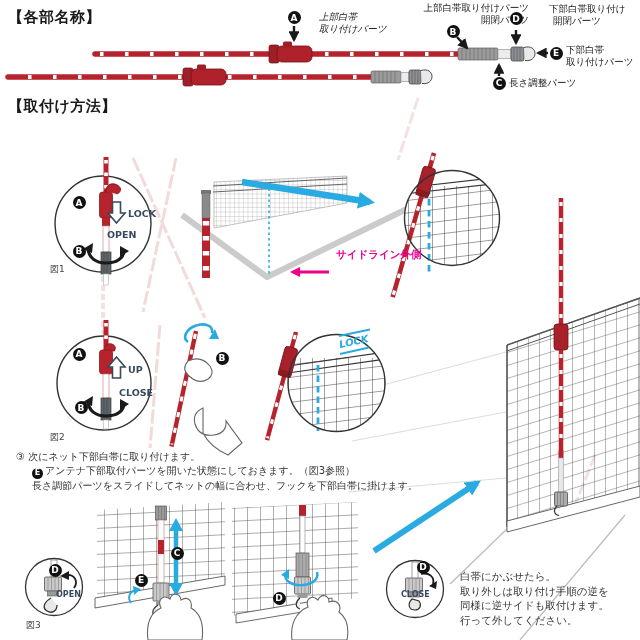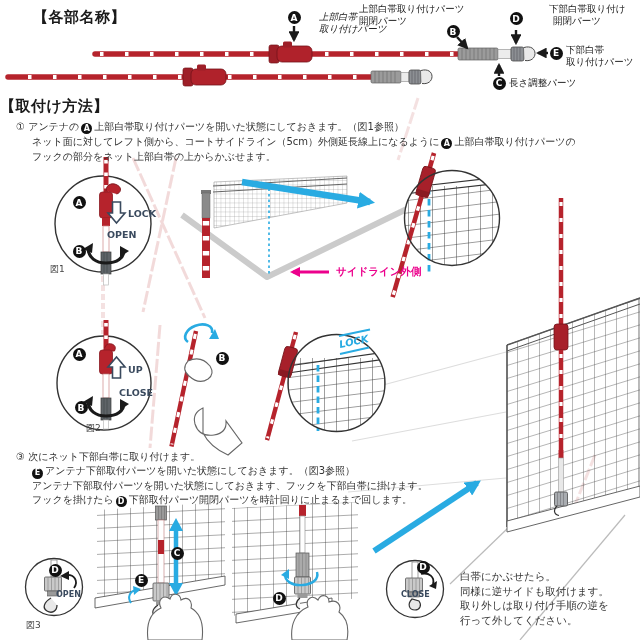--- a/index.html
+++ b/index.html
@@ -276,86 +276,80 @@
     <path d="M409,578v14M412.5,578v14M416,578v14M419.5,578v14" stroke="#8a8a8a" stroke-width="0.7"></path>
     <rect x="408.5" y="592" width="11" height="5" fill="#9a9a9a" stroke="#555" stroke-width="0.6"></rect>
     <path d="M412,599 C407,604 409,610 415,610 C420,610 422,605 419,601 z" fill="#e8e8e8" stroke="#333" stroke-width="1.2"></path>
     <path d="M421,574 C429,572 435,577 433,584" fill="none" stroke="#1a1a1a" stroke-width="1.8"></path>
     <polygon points="429,586 437,581 436,589" fill="#1a1a1a"></polygon>
   </g>
 
   <line x1="374" y1="551" x2="477" y2="483" stroke="#29abe2" stroke-width="6" marker-end="url(#mc)"></line>
 </svg>
 
-<div class="t sec-title" style="left:8px;top:8px;margin-left:25px;">【各部名称】</div>
+<div class="t sec-title" style="left:8px;top:8px;">【各部名称】</div>
 
 <div class="badge" style="left:287.5px;top:11px;">A</div>
 <div class="t plabel" style="left:319px;top:11px;font-style:italic;">
   <div>上部白帯</div>
   <div>取り付けパーツ</div>
 </div>
-<div class="t plabel" style="left:359px;top:3px;width:185px;text-align:left;">
+<div class="t plabel" style="left:344px;top:3px;width:185px;text-align:right;font-family:Liberation Serif, serif;">
   <div>上部白帯取り付けパーツ</div>
   <div>開閉パーツ</div>
 </div>
 <div class="badge" style="left:446.5px;top:25px;">B</div>
 <div class="badge" style="left:509.5px;top:12px;">D</div>
 <div class="t plabel" style="left:525px;top:3px;margin-left:24px;">
   <div>下部白帯取り付け</div>
   <div style="padding-left:4px;">開閉パーツ</div>
 </div>
 <div class="badge" style="left:549.5px;top:46.5px;">E</div>
 <div class="t plabel" style="left:566px;top:44px;">
   <div>下部白帯</div>
   <div>取り付けパーツ</div>
 </div>
 <div class="badge" style="left:492.5px;top:76.5px;">C</div>
 <div class="t plabel" style="left:509px;top:77px;">長さ調整パーツ</div>
 
-<div class="t sec-title" style="left:0;top:97px;text-align:right;">【取付け方法】</div>
-
-<div class="t steptext" style="left:16px;top:119px;">
-  <span class="ln"><span>① アンテナの</span><span class="ibadge">A</span><span>上部白帯取り付けパーツを開いた状態にしておきます。（図1参照）</span></span>
-  <span class="ln ind"><span>ネット面に対してレフト側から、コートサイドライン（5cm）外側延長線上になるように</span><span class="ibadge">A</span><span>上部白帯取り付けパーツの</span></span>
-  <span class="ln ind">フックの部分をネット上部白帯の上からかぶせます。</span>
-</div>
+<div class="t sec-title" style="left:8px;top:97px;text-align:right;">【取付け方法】</div>
+
 
 <div class="badge" style="left:72.5px;top:196px;">A</div>
 <div class="badge" style="left:72.5px;top:244.5px;">B</div>
 <div class="t ann" style="left:128px;top:208px;">LOCK</div>
 <div class="t ann" style="left:107px;top:229px;">OPEN</div>
 <div class="t figlab" style="left:50px;top:263px;">図1</div>
 
-<div class="t sideline" style="left:336px;top:265px;text-align:center;">サイドライン外側</div>
+<div class="t sideline" style="left:336px;top:248px;text-align:center;">サイドライン外側</div>
 
 
 <div class="badge" style="left:72.5px;top:347.5px;">A</div>
 <div class="badge" style="left:74.5px;top:401px;">B</div>
 <div class="t ann" style="left:128px;top:364px;text-align:right;">UP</div>
 <div class="t ann" style="left:119px;top:387px;">CLOSE</div>
-<div class="t figlab" style="left:50px;top:422px;margin-left:36px;">図2</div>
+<div class="t figlab" style="left:50px;top:431px;">図2</div>
 <div class="badge" style="left:215.5px;top:351.5px;">B</div>
 <div class="t lock" style="left:339px;top:336px;">LOCK</div>
 
 <div class="t steptext" style="left:16px;top:450px;line-height:14px;">
   <span class="ln">③ 次にネット下部白帯に取り付けます。</span>
   <span class="ln ind"><span class="ibadge" style="margin-left:0;">E</span><span>アンテナ下部取付パーツを開いた状態にしておきます。（図3参照）</span></span>
-  <span class="ln ind">アンテナ下部取付パーツを開いた状態にしておきます、フックを下部白帯に掛けます。</span>
-  <span class="ln ind"><span>フックを掛けたら</span><span class="ibadge">D</span><span>下部取付パーツ開閉パーツを時計回りに止まるまで回します。</span></span>
+  <span class="ln ind">長さ調節パーツをスライドしてネットの幅に合わせ、フックを下部白帯に掛けます。</span>
 </div>
 
 <div class="badge" style="left:48.5px;top:563.5px;">D</div>
 <div class="t ann-sm" style="left:56px;top:590px;">OPEN</div>
 <div class="t figlab" style="left:26px;top:619px;">図3</div>
 <div class="badge" style="left:170.5px;top:546.5px;">C</div>
 <div class="badge" style="left:134.5px;top:573.5px;">E</div>
 <div class="badge" style="left:272.5px;top:591.5px;">D</div>
 <div class="badge" style="left:416.5px;top:560.5px;">D</div>
 <div class="t ann-sm" style="left:401px;top:590px;">CLOSE</div>
 
 <div class="t done" style="left:460px;top:569px;">
   <div>白帯にかぶせたら。</div>
+  <div>取り外しは取り付け手順の逆を</div>
   <div>同様に逆サイドも取付けます。</div>
-  <div>取り外しは取り付け手順の逆を</div>
   <div>行って外してください。</div>
 </div>
 
 </div>
 
 </body></html>

